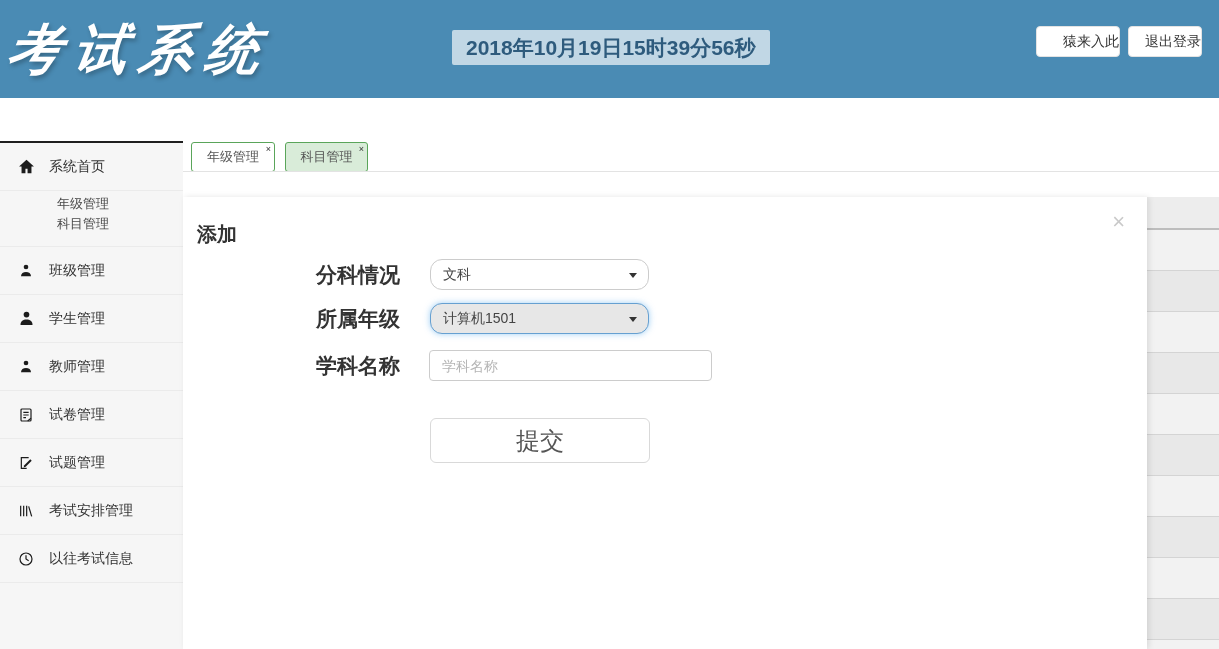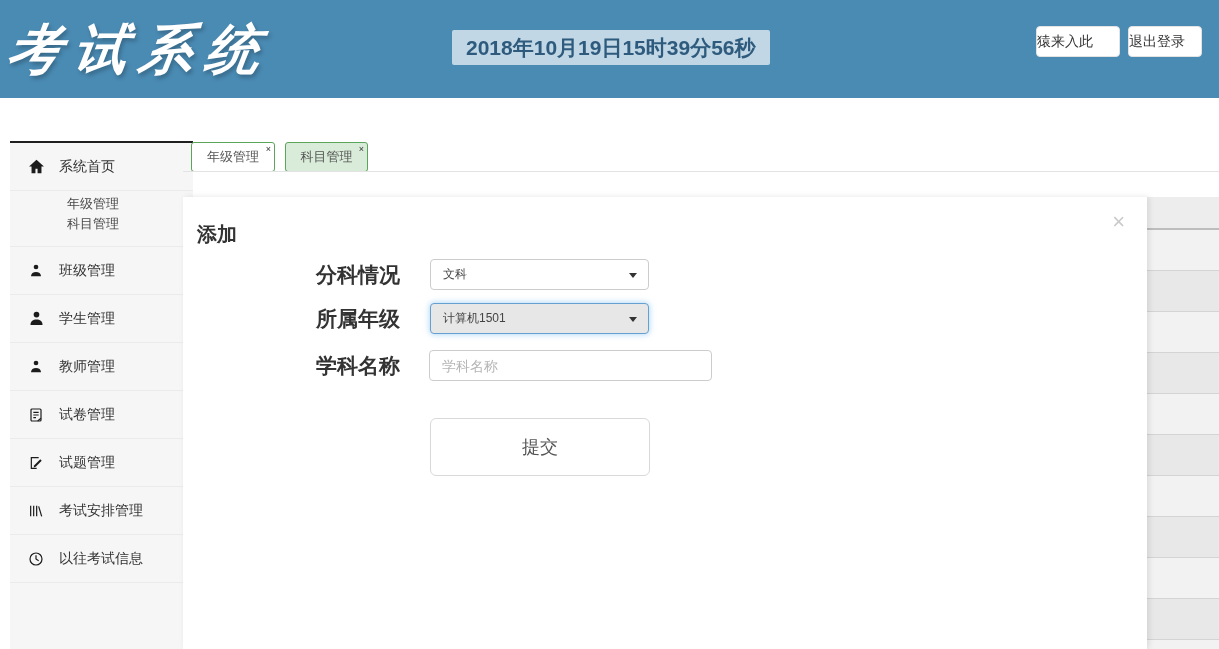--- a/index.html
+++ b/index.html
@@ -9,27 +9,27 @@
   
   .header { position:absolute; left:0; top:0; width:1219px; height:98px; background:#4a8bb4; }
   .logo { position:absolute; left:8px; top:4px; width:320px; height:90px;
           font-family:"DejaVu Serif", serif; font-style:italic; font-weight:bold;
           font-size:54px; letter-spacing:12px; color:#ffffff; line-height:90px;
           transform:skewX(-8deg); text-shadow:2px 3px 4px rgba(0,0,0,0.25); white-space:nowrap; }
   .clock { position:absolute; left:452px; top:30px; height:35px; padding:0 14px;
            background:rgba(255,255,255,0.66); color:#2e5b7d; font-size:21px; font-weight:bold;
            line-height:35px; border-radius:2px; }
   .hdr-btn { position:absolute; top:26px; height:31px; background:#fff; border:1px solid #e3e3e3;
-             border-radius:4px; font-size:14px; color:#333; text-align:left; line-height:29px;
+             border-radius:4px; font-size:14px; color:#333; text-align:right; line-height:29px;
              cursor:pointer; font-family:Liberation Serif, serif; }
   .hdr-btn.b1 { left:1036px; width:84px; }
   .hdr-btn.b2 { left:1128px; width:74px; }
 
   
-  .sidebar { position:absolute; left:10px; top:141px; width:183px; height:508px;
+  .sidebar { position:absolute; left:0; top:141px; width:183px; height:508px;
              background:#f6f6f6; border-top:2px solid #1f1f1f; }
   .side-item { position:relative; height:48px; display:flex; align-items:center;
                padding-left:15px; border-bottom:1px solid #ebebeb; font-size:14px;
                color:#333; cursor:pointer; }
   .side-item .ic { width:22px; height:18px; margin-right:12px; display:flex;
                    align-items:center; justify-content:center; flex:none; }
   .side-item.active { background:#e3e3e3; }
   .sub-items { padding:3px 0 12px 0; border-bottom:1px solid #ebebeb; }
   .sub-item { height:20px; line-height:20px; padding-left:57px; font-size:13px;
               color:#4a4a4a; cursor:pointer; }
@@ -53,33 +53,33 @@
 
   
   .modal { position:absolute; left:183px; top:197px; width:964px; height:452px; background:#fff;
            box-shadow:2px 0 6px rgba(0,0,0,0.10); }
   .modal-title { position:absolute; left:14px; top:24px; font-size:20px; font-weight:bold; color:#333; }
   .modal-close { position:absolute; right:22px; top:14px; font-size:22px; color:#c9c9c9;
                  cursor:pointer; line-height:22px; }
   .f-label { position:absolute; left:122px; width:95px; text-align:right; font-size:21px;
              font-weight:bold; color:#333; line-height:31px; }
   .sel { position:absolute; left:247px; width:219px; height:31px; background:#fff;
-         border:1px solid #ccc; border-radius:4px; font-size:12px; color:#444;
+         border:1px solid #ccc; border-radius:12px; font-size:14px; color:#444;
          line-height:29px; padding-left:12px; cursor:pointer; }
   .sel .caret { position:absolute; right:11px; top:13px; width:0; height:0;
                 border-left:4px solid transparent; border-right:4px solid transparent;
                 border-top:5px solid #333; }
   .sel.focused { background:#e7e7e7; border:1px solid #66a0d1;
                  box-shadow:0 0 6px rgba(82,168,236,0.55); }
   .txt-input { position:absolute; left:246px; top:153px; width:283px; height:31px;
                border:1px solid #ccc; border-radius:4px; font-size:14px; color:#444;
                padding:0 12px; font-family:"Liberation Sans", sans-serif; outline:none; }
   .txt-input::placeholder { color:#b5b5b5; }
-  .submit-btn { position:absolute; left:247px; top:221px; width:220px; height:58px;
-                background:#fff; border:1px solid #d9d9d9; border-radius:6px; font-size:18px;
+  .submit-btn { position:absolute; left:247px; top:221px; width:220px; height:45px;
+                background:#fff; border:1px solid #d9d9d9; border-radius:6px; font-size:24px;
                 color:#555; cursor:pointer; font-family:"Liberation Sans", sans-serif; }
 </style>
 </head>
 <body>
 
 <div class="stage">
 
   <div class="header">
     <div class="logo">考试系统</div>
     <div class="clock">2018年10月19日15时39分56秒</div>

